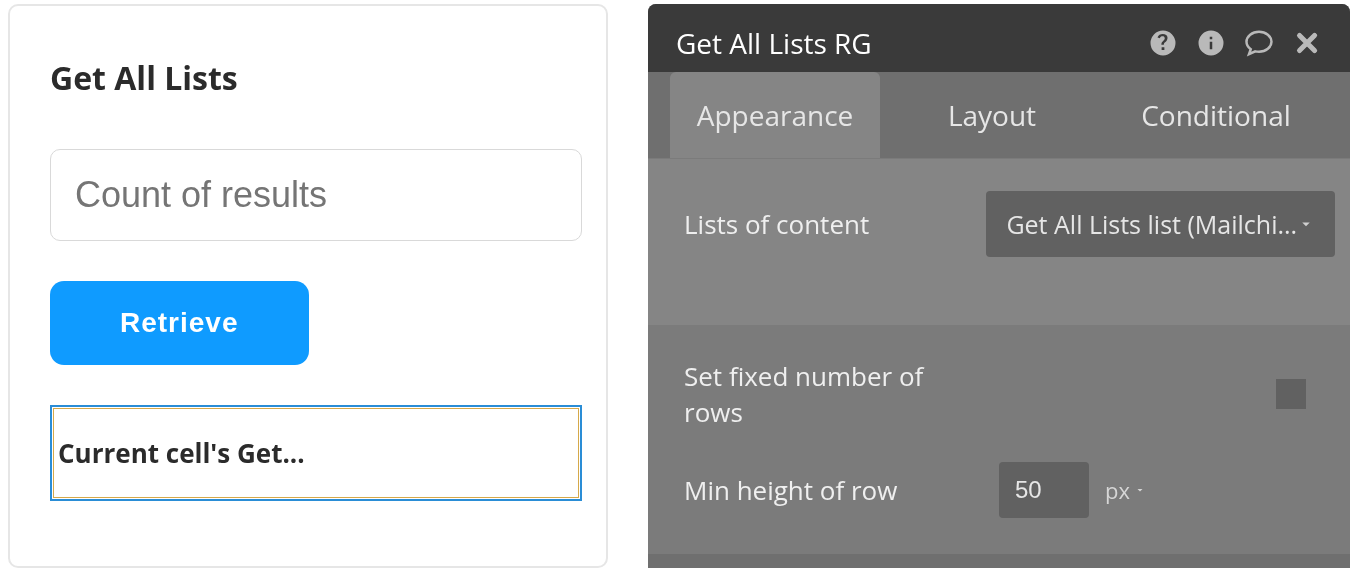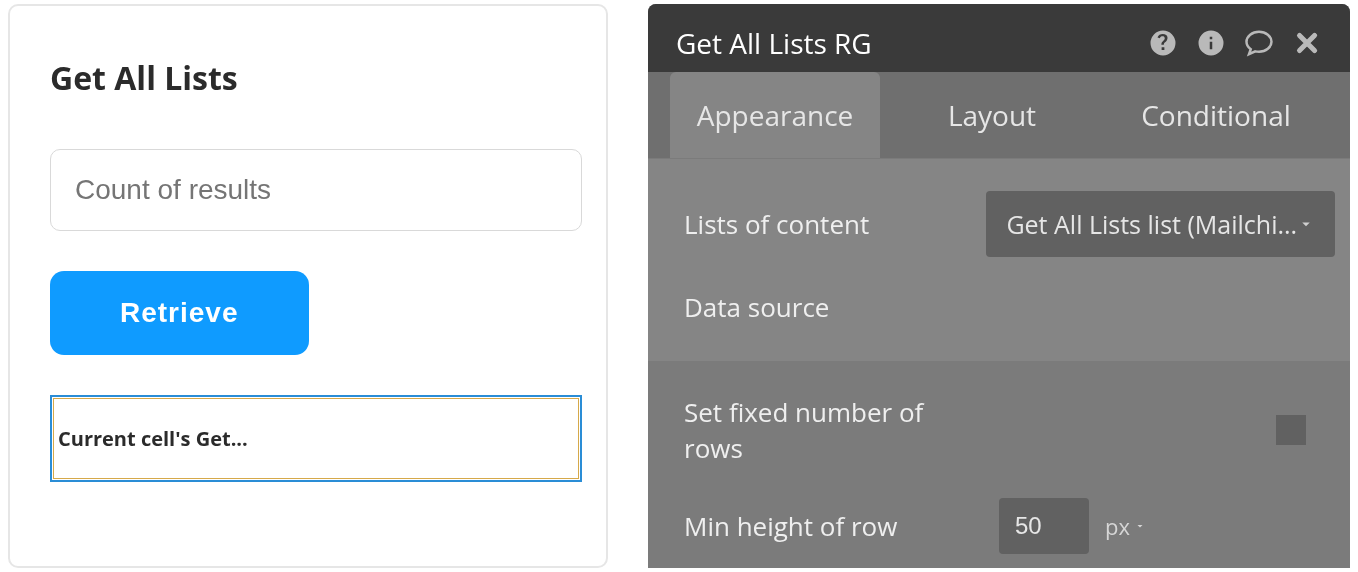--- a/index.html
+++ b/index.html
@@ -13,42 +13,42 @@
     border-radius: 10px;
     padding: 50px 24px 30px 40px;
     background: #fff;
   }
   .card-title { font-size: 32px; font-weight: 700; color: #2b2b2b; margin-bottom: 50px; }
   .input-box {
     width: 100%;
     border: 1px solid #d9d9d9;
     border-radius: 10px;
     padding: 24px 24px;
-    font-size: 28px;
+    font-size: 36px;
     color: #c2410c;
     margin-bottom: 40px;
     background: #fff;
   }
   .retrieve-btn {
     background: #0f9bff;
     color: #fff;
     font-size: 28px;
     font-weight: 700;
     letter-spacing: 1px;
     border: none;
     border-radius: 14px;
     padding: 26px 70px;
     cursor: pointer;
     margin-bottom: 40px;
   }
   .rg-cell {
     width: 100%;
     border: 2px solid #2a8dd6;
     padding: 28px 6px;
-    font-size: 20px;
+    font-size: 26px;
     font-weight: 700;
     color: #2b2b2b;
     position: relative;
   }
   .rg-cell::before {
     content: "";
     position: absolute;
     inset: 1px;
     border: 1px solid #d6a94a;
     pointer-events: none;
@@ -205,21 +205,20 @@
     <div class="row">
       <div class="row-label">Lists of content</div>
       <div class="dropdown">
         <span class="dd-text">Get All Lists list (Mailchi...</span>
         <span class="dd-caret"><svg viewBox="0 0 24 24">
               <path d="M7 10l5 5 5-5z"></path>
             </svg></span>
       </div>
     </div>
     <div class="row">
-      <div class="row-label">Data source</div>
     </div>
   </div>
 
   <div class="section darker">
     <div class="row">
       <div class="row-label">Set fixed number of rows</div>
       <div class="checkbox"></div>
     </div>
     <div class="row">
       <div class="row-label">Min height of row</div>

